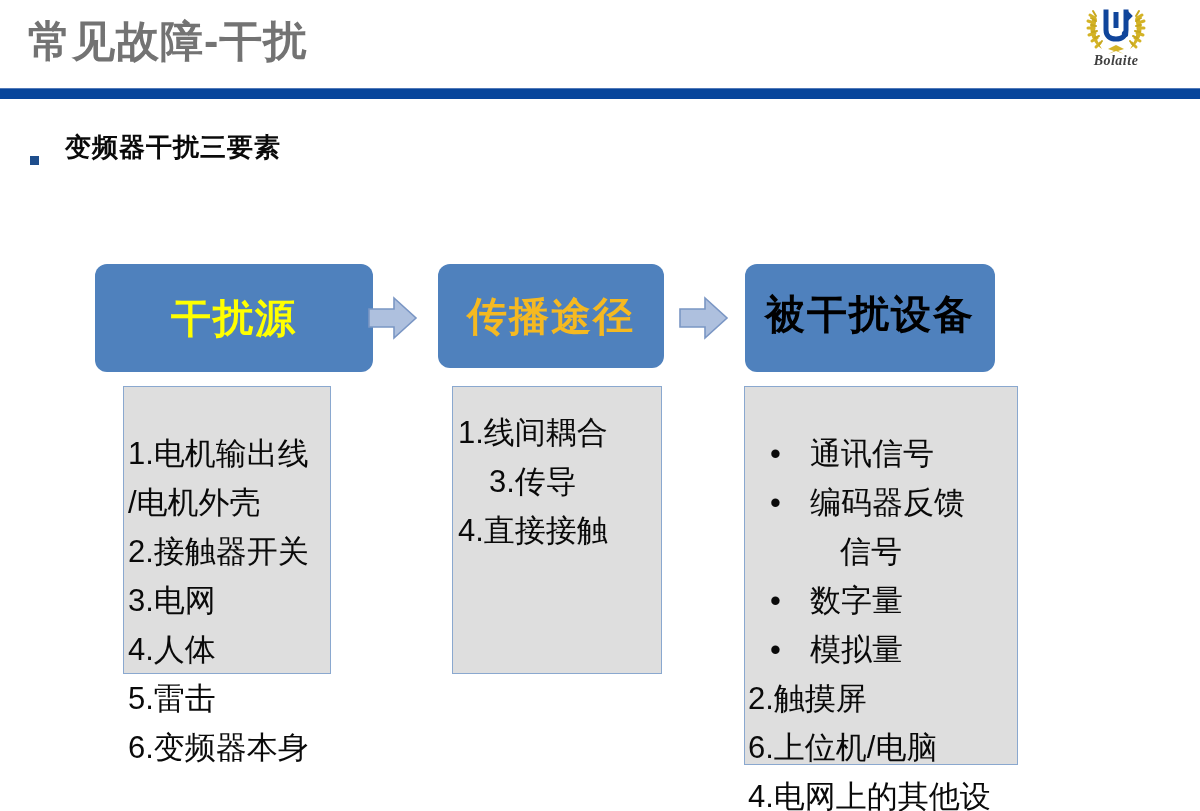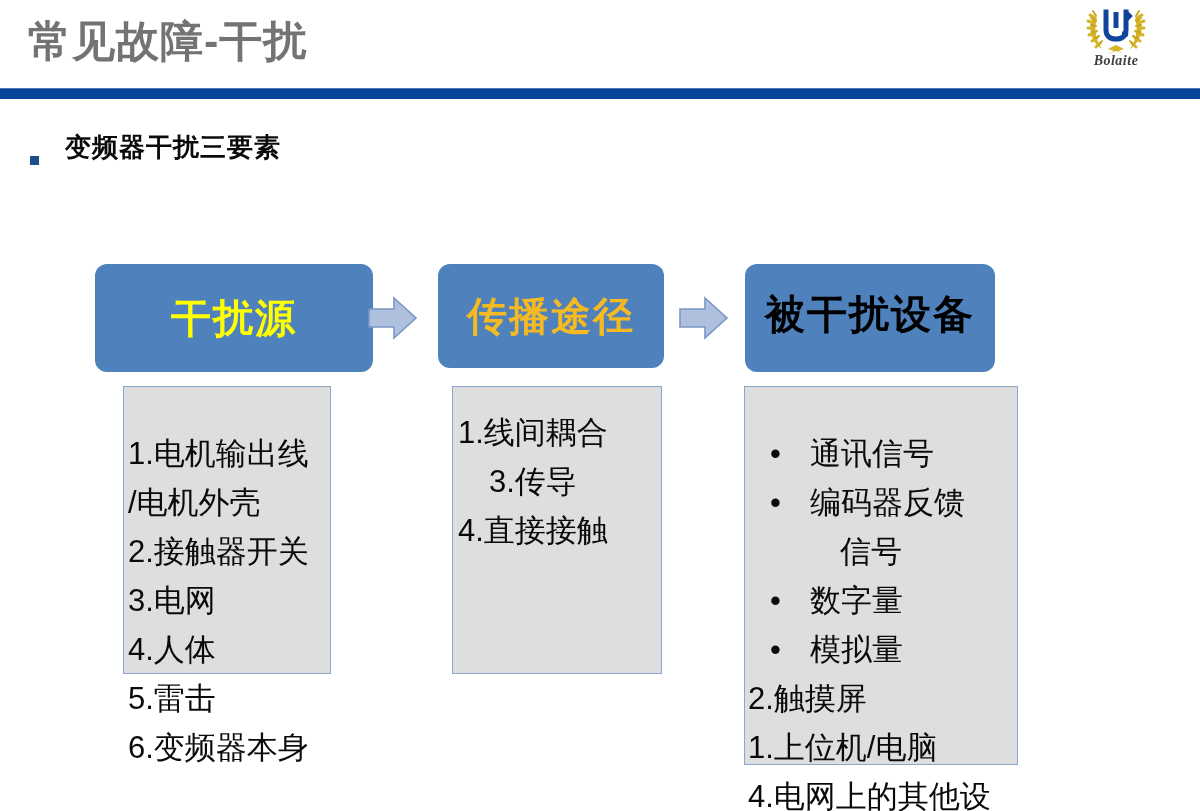--- a/index.html
+++ b/index.html
@@ -231,15 +231,15 @@
     <span class="detail-line"><span>3.传导</span></span>
     <span class="detail-line"><span>4.直接接触</span></span>
   </div>
 <div class="detail-text" id="detail-text-3">
     <span class="detail-line sub"><span class="sub-dot">•</span><span>通讯信号</span></span>
     <span class="detail-line sub"><span class="sub-dot">•</span><span>编码器反馈</span></span>
     <span class="detail-line sub-cont"><span>信号</span></span>
     <span class="detail-line sub"><span class="sub-dot">•</span><span>数字量</span></span>
     <span class="detail-line sub"><span class="sub-dot">•</span><span>模拟量</span></span>
     <span class="detail-line"><span>2.触摸屏</span></span>
-    <span class="detail-line"><span>1.上位机/电脑</span></span>
+    <span class="detail-line"><span>6.上位机/电脑</span></span>
     <span class="detail-line"><span>4.电网上的其他设</span></span>
   </div>
 
 </body></html>

